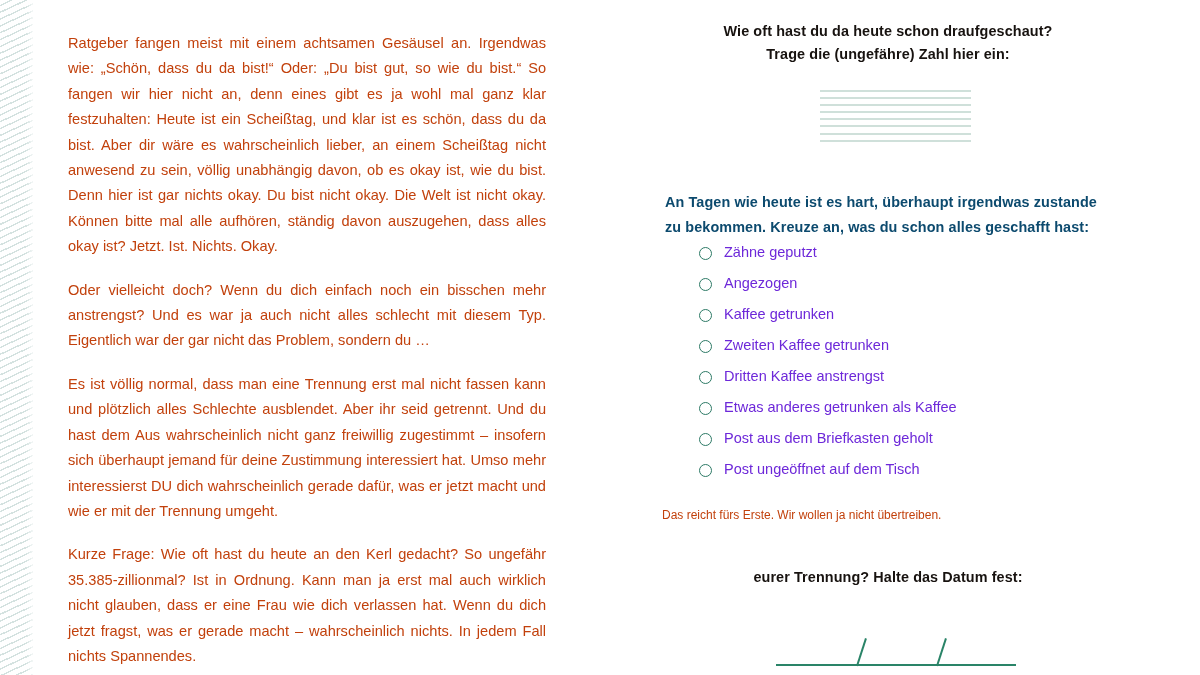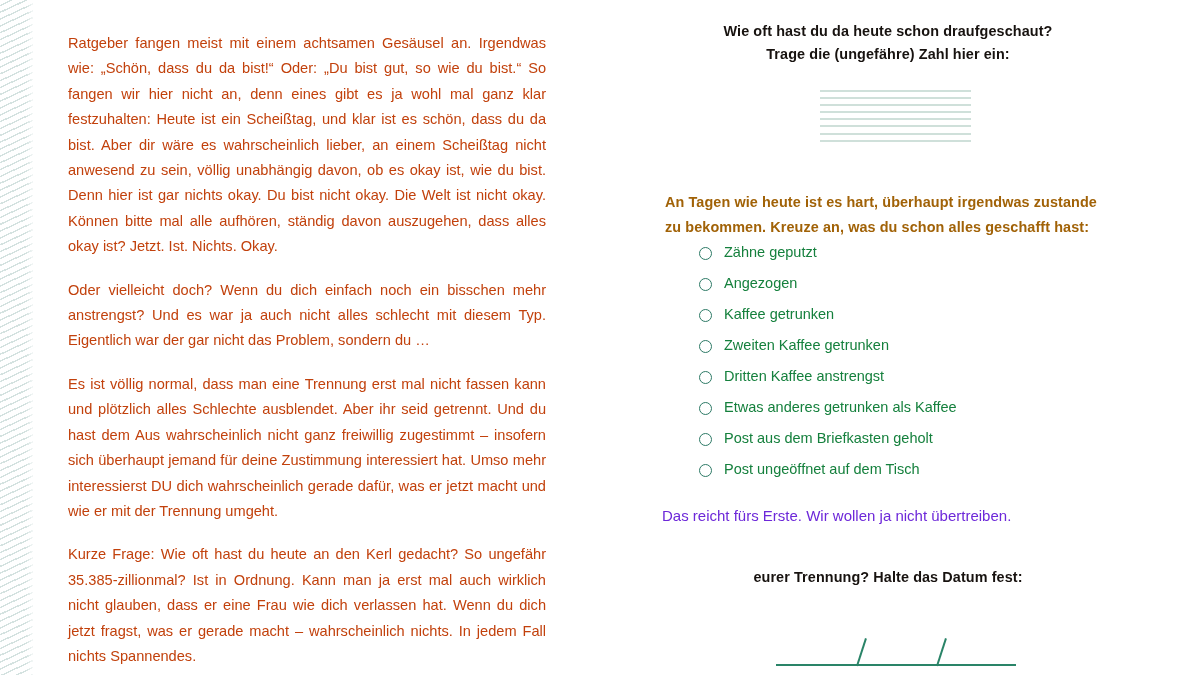--- a/index.html
+++ b/index.html
@@ -71,21 +71,21 @@
     color: #17120f;
     text-align: center;
     margin: 0;
     letter-spacing: 0.1px;
   }
 
   .rq-heading-left {
     font-size: 14.4px;
     line-height: 25px;
     font-weight: bold;
-    color: #a16207;
+    color: #0c4a6e;
     text-align: left;
     margin: 0;
     letter-spacing: 0.1px;
   }
 
   
   .lined-box {
     position: absolute;
     left: 820px;
     top: 90px;
@@ -118,34 +118,34 @@
     height: 11px;
     border: 1.6px solid #2d7a66;
     border-radius: 50%;
     margin-top: 4px;
     margin-right: 12px;
     box-sizing: content-box;
   }
   .check-label {
     font-size: 14.5px;
     line-height: 19.5px;
-    color: #15803d;
+    color: #6d28d9;
   }
   .check-label .wrap2 {
     display: block;
   }
 
   
   .note-line {
     position: absolute;
     left: 662px;
     top: 505px;
-    font-size: 15px;
+    font-size: 12px;
     line-height: 21px;
-    color: #6d28d9;
+    color: #c2410c;
   }
 
   
   .date-field {
     position: absolute;
     left: 776px;
     top: 630px;
     width: 240px;
     height: 45px;
   }

